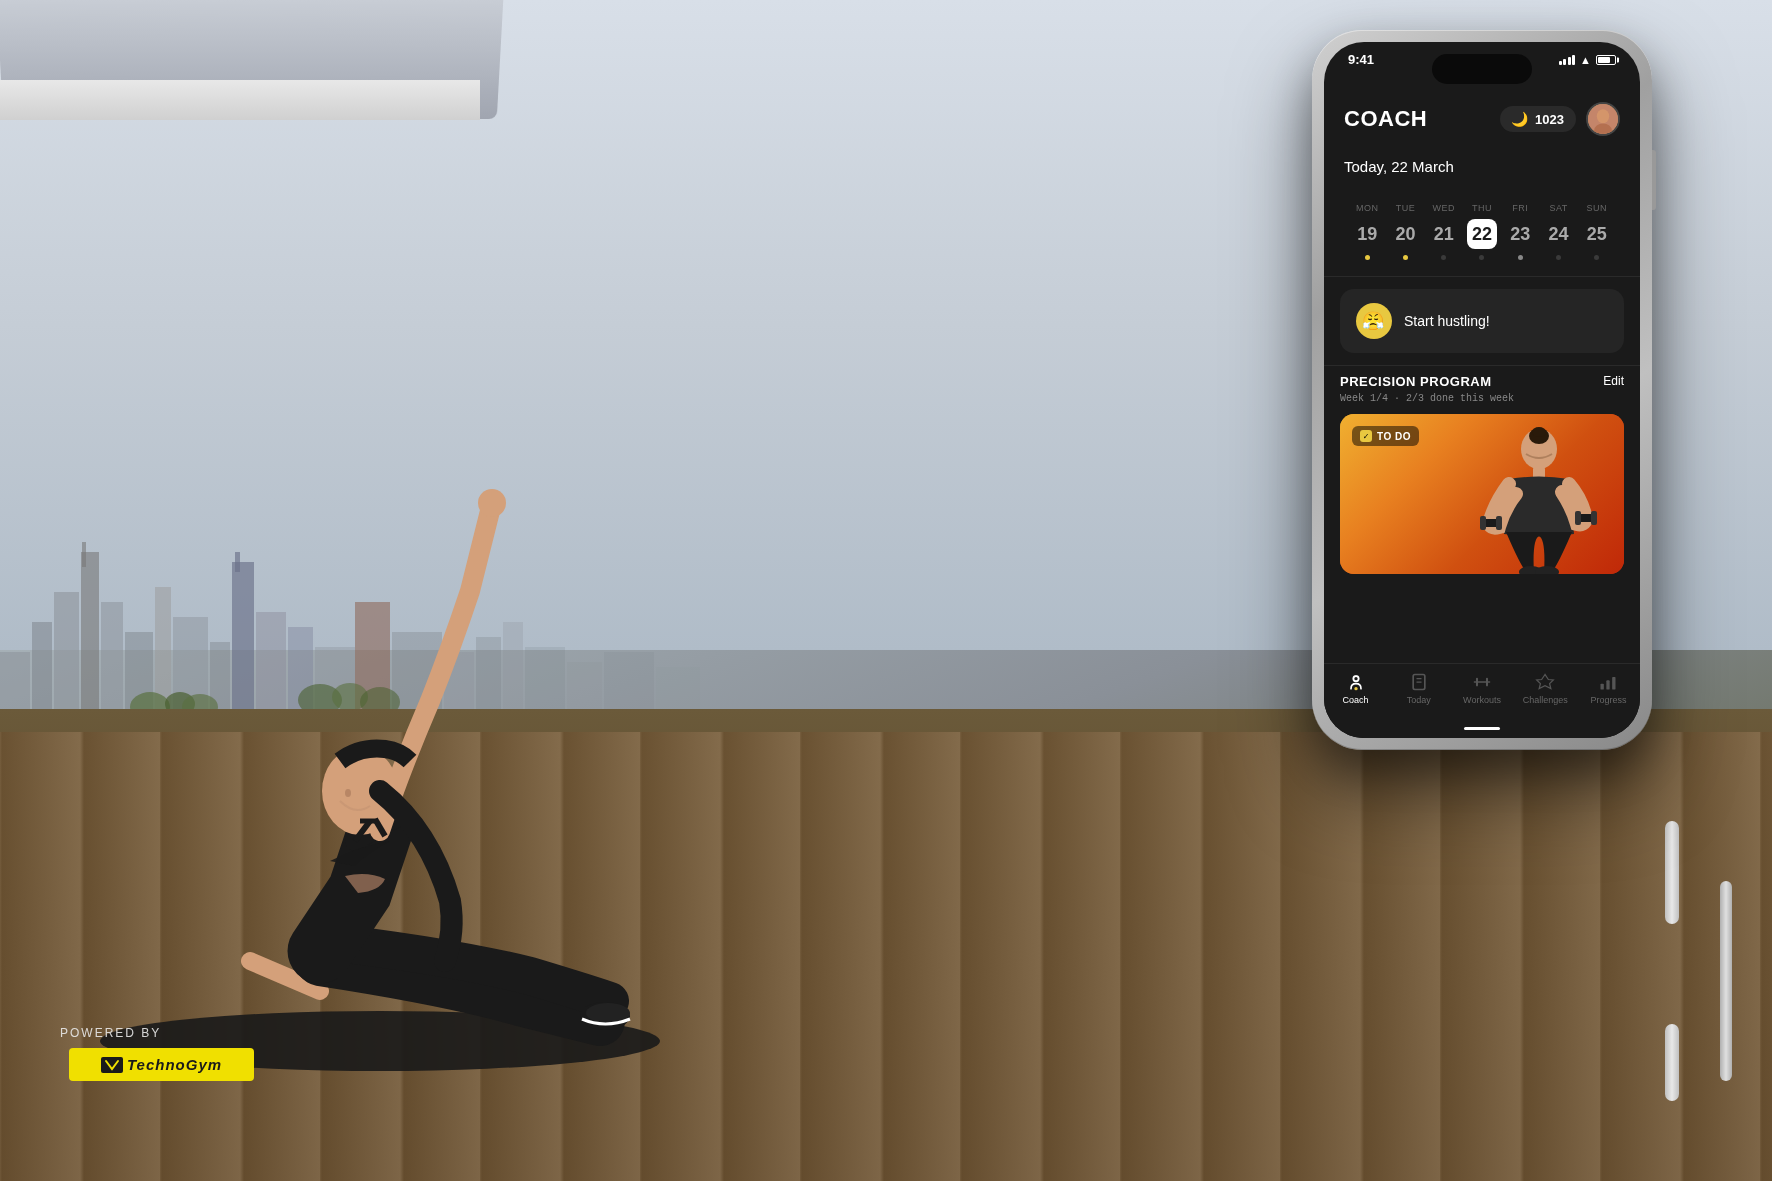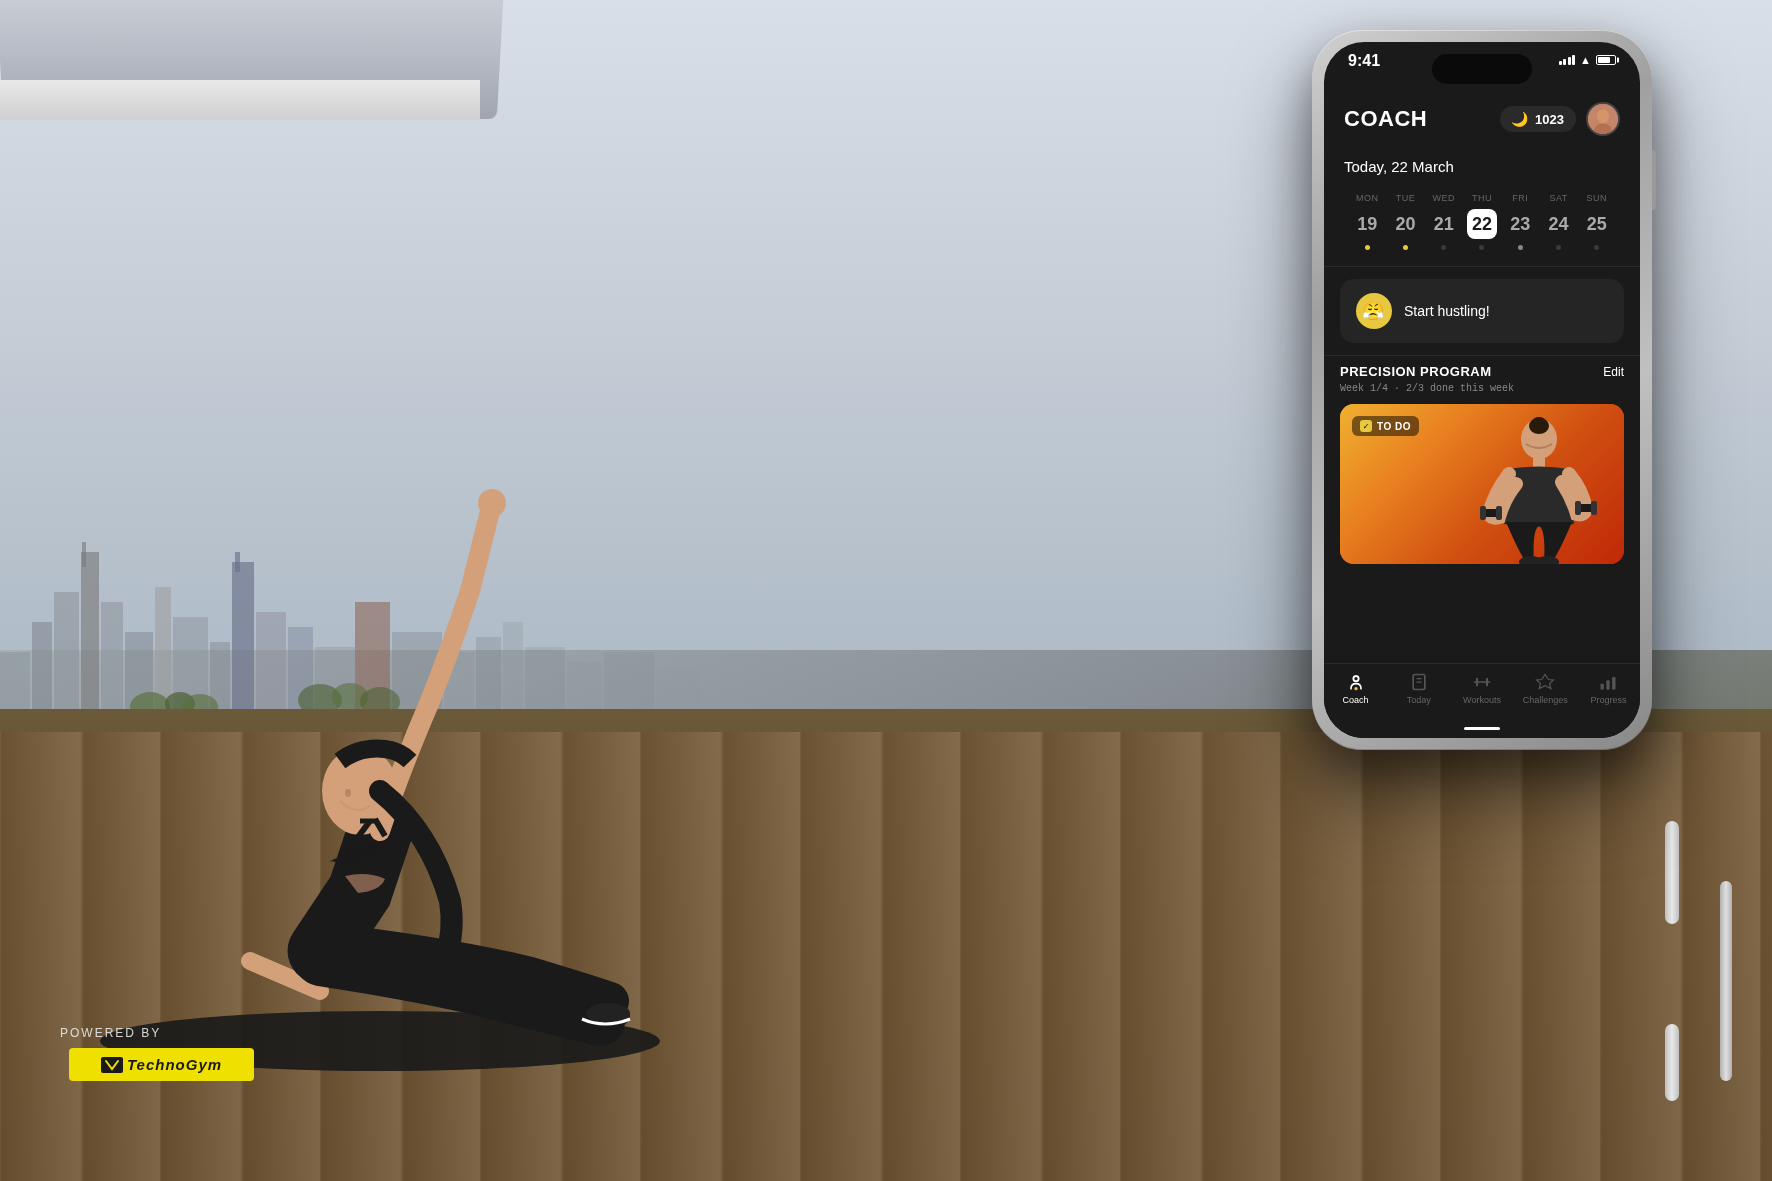--- a/index.html
+++ b/index.html
@@ -214,21 +214,21 @@
       right: 0;
       height: 50px;
       display: flex;
       align-items: flex-start;
       justify-content: space-between;
       padding: 8px 24px 0;
       z-index: 5;
     }
 
     .status-time {
-      font-size: 16px;
+      font-size: 13px;
       font-weight: 600;
       color: #fff;
       margin-top: 2px;
     }
 
     .status-icons {
       display: flex;
       align-items: center;
       gap: 5px;
       margin-top: 4px;
@@ -349,21 +349,21 @@
     
     .date-section {
       padding: 12px 20px 8px;
       background: #1a1a1a;
     }
 
     .date-label {
       font-size: 15px;
       font-weight: 500;
       color: #fff;
-      margin-bottom: 18px;
+      margin-bottom: 28px;
     }
 
     
     .week-calendar {
       display: flex;
       justify-content: space-between;
       align-items: flex-start;
       padding: 0 4px;
     }
 
@@ -453,21 +453,21 @@
     }
 
     
     .program-section {
       margin: 8px 16px;
     }
 
     .program-header {
       display: flex;
       justify-content: space-between;
-      align-items: flex-end;
+      align-items: flex-start;
       margin-bottom: 4px;
     }
 
     .program-title {
       font-size: 13px;
       font-weight: 800;
       color: #fff;
       letter-spacing: 0.5px;
     }
 

